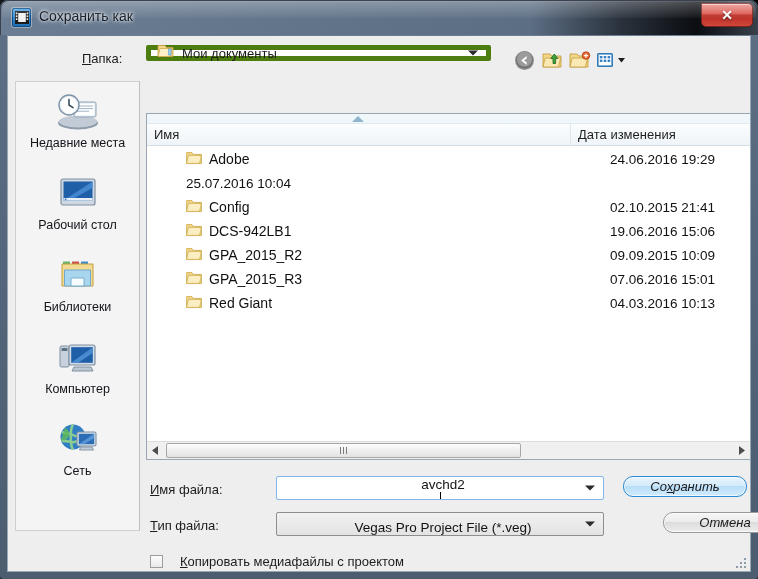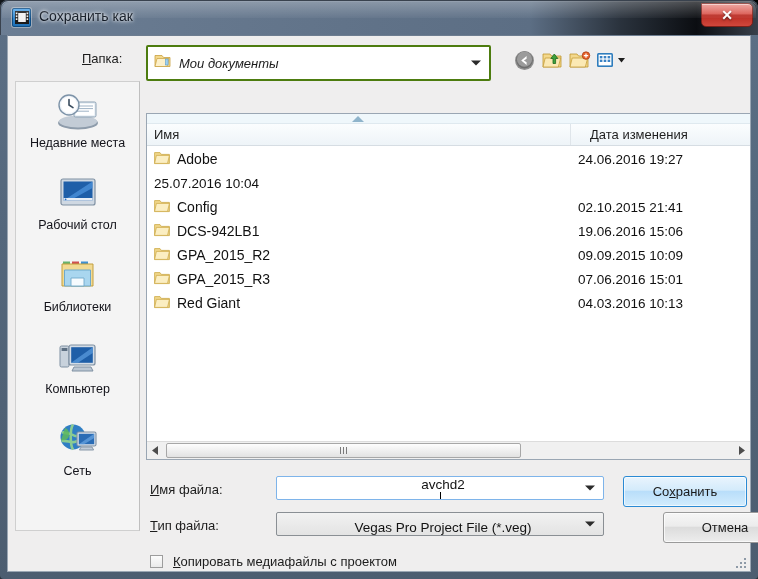--- a/index.html
+++ b/index.html
@@ -100,27 +100,26 @@
   .lookin-row {
     position: absolute; left: 0; top: 6px; width: 100%; height: 34px;
   }
   .lookin-label {
     position: absolute; left: 74px; top: 9px;
     font-size: 13px; color: #1c1c1c;
   }
   .lookin-label u { text-decoration: underline; }
   .combo-lookin {
     position: absolute; left: 138px; top: 3px;
-    width: 345px; height: 36px;
+    width: 345px; height: 16px;
     background: #fff;
-    border: 2px solid #4d7c0f;
+    border: 5px solid #4d7c0f;
     border-radius: 2px;
     display: flex; align-items: center;
     cursor: pointer;
-    font-style: italic;
   }
   .combo-lookin .folder-ico { margin-left: 6px; }
   .combo-lookin .ctext {
     font-size: 13px; color: #1b1b1b; margin-left: 8px;
   }
   .combo-arrow {
     position: absolute; right: 8px; top: 50%;
     transform: translateY(-50%);
     width: 0; height: 0;
     border-left: 5px solid transparent;
@@ -181,35 +180,35 @@
     border-left: 6px solid transparent;
     border-right: 6px solid transparent;
     border-bottom: 6px solid #8fb4cb;
   }
   .header-row {
     height: 22px; width: 100%;
     background: linear-gradient(180deg,#fbfdfe,#eef4f8);
     border-bottom: 1px solid #d6dde3;
     display: flex;
     position: relative;
-    gap: 12px;
   }
   .hcell {
     font-size: 13px; color: #1e1e1e;
     display: flex; align-items: center;
     padding-left: 7px;
     cursor: pointer;
   }
   .hcell.name { width: 424px; border-right: 1px solid #dfe5ea; }
   .hcell.date { flex: 1; }
 
   .rows { position: absolute; left:0; right:0; top:33px; bottom:19px; overflow:hidden; }
   .row {
     height: 24px; display: flex; align-items: center;
     cursor: pointer;
+    padding-left: 32px;
   }
   .row .namecell {
     width: 424px; display: flex; align-items: center;
     padding-left: 7px; gap: 7px;
     font-size: 14px; color: #111;
   }
   .row .datecell {
     flex: 1; padding-left: 7px;
     font-size: 13.5px; color: #111;
   }
@@ -270,43 +269,44 @@
   }
   #filetype-combo {
     left: 268px; top: 476px; width: 328px;
     background: linear-gradient(180deg,#f2f2f2,#e3e3e3);
     border: 1px solid #8a8f94;
     justify-content: flex-end;
   }
 
   .btn {
     position: absolute;
-    width: 124px; height: 31px;
-    border-radius: 3px;
+    width: 124px; height: 21px;
+    border-radius: 10px;
     display: flex; align-items: center; justify-content: center;
     font-size: 13px; color: #1a1a1a;
     cursor: pointer;
+    font-style: italic;
   }
   #save-button {
     left: 615px; top: 440px;
     background: linear-gradient(180deg,#e9f4fd 0%, #d4ebfb 45%, #b9defa 50%, #d2ecfd 100%);
     border: 1px solid #2a8ad4;
     box-shadow: inset 0 0 0 1px rgba(255,255,255,0.65);
   }
   #cancel-button {
     left: 615px; top: 476px;
     background: linear-gradient(180deg,#f6f6f6 0%, #ececec 45%, #dcdcdc 50%, #ededed 100%);
     border: 1px solid #9a9a9a;
     box-shadow: inset 0 0 0 1px rgba(255,255,255,0.7);
     margin-left: 40px;
   }
 
   .checkrow {
     position: absolute; left: 142px; top: 518px;
-    display: flex; align-items: center; gap: 10px;
+    display: flex; align-items: center; gap: 17px;
     cursor: pointer;
   }
   .checkbox {
     width: 13px; height: 13px;
     background: linear-gradient(180deg,#fcfcfc,#eaeaea);
     border: 1px solid #9d9d9d;
   }
   .checkrow .ctext { font-size: 13px; color: #1c1c1c; }
 
   
@@ -494,21 +494,21 @@
 
       <div class="rows" id="rows-container">
           <div class="row">
             <div class="namecell">
               <span><svg width="16" height="14" viewBox="0 0 16 14">
   <path d="M0.6 1.6h5.4l1.3 1.8H15.4v9.2H0.6z" fill="#f0d68a" stroke="#cba845" stroke-width="0.8"></path>
   <path d="M2.4 4.4h13l-1.9 8H0.6z" fill="#fbeec2" stroke="#cba845" stroke-width="0.7"></path>
 </svg></span>
               <span>Adobe</span>
             </div>
-            <div class="datecell">24.06.2016 19:27</div>
+            <div class="datecell">24.06.2016 19:29</div>
           </div>
           <div class="row">
             <div class="datecell">25.07.2016 10:04</div>
           </div>
           <div class="row">
             <div class="namecell">
               <span><svg width="16" height="14" viewBox="0 0 16 14">
   <path d="M0.6 1.6h5.4l1.3 1.8H15.4v9.2H0.6z" fill="#f0d68a" stroke="#cba845" stroke-width="0.8"></path>
   <path d="M2.4 4.4h13l-1.9 8H0.6z" fill="#fbeec2" stroke="#cba845" stroke-width="0.7"></path>
 </svg></span>

